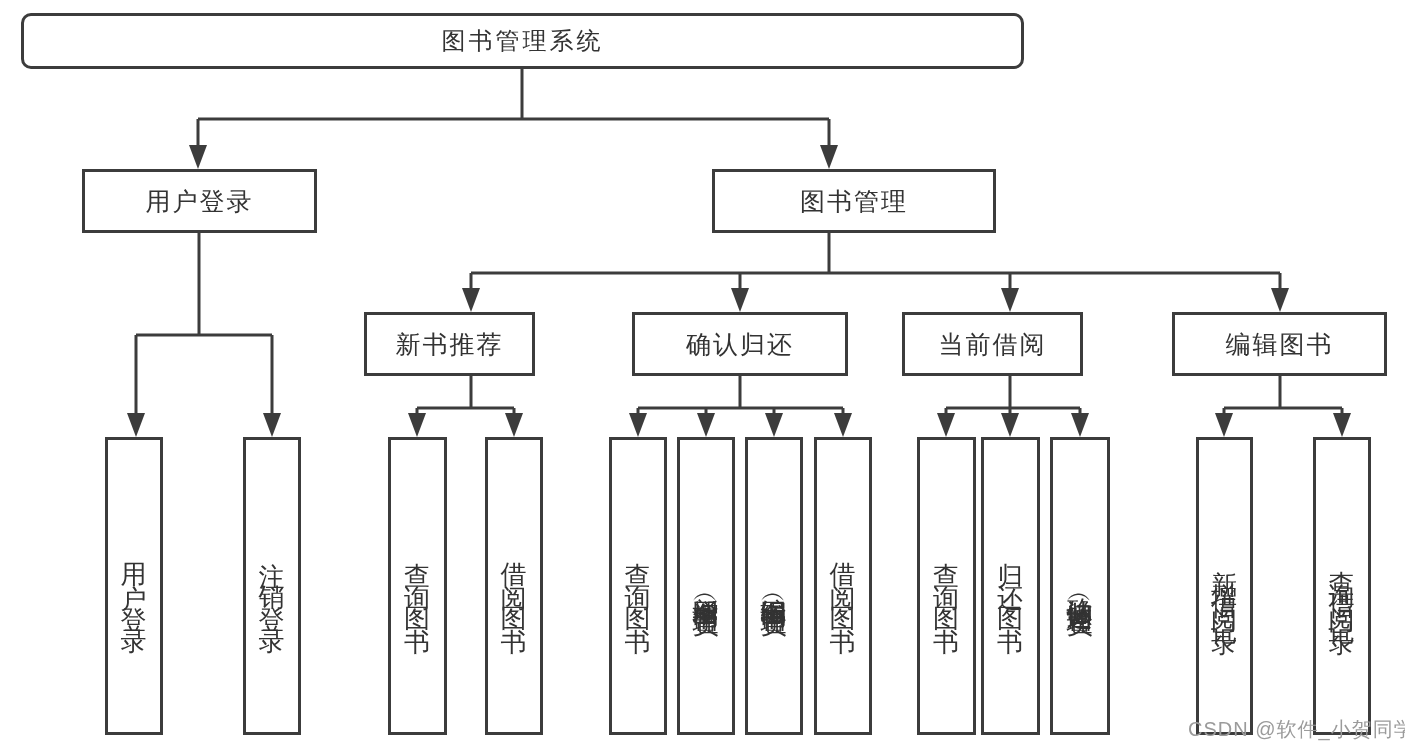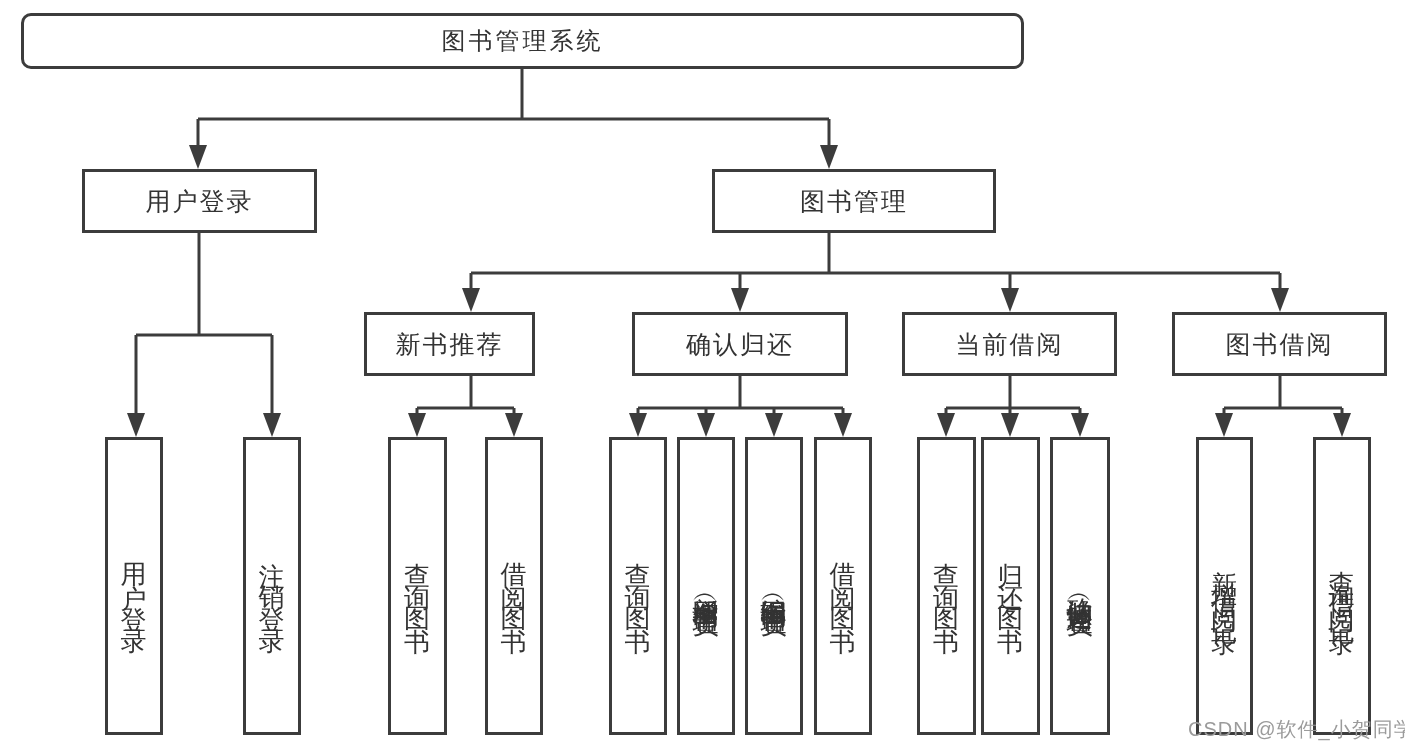--- a/index.html
+++ b/index.html
@@ -117,25 +117,25 @@
   <div class="node node-h" style="left:712px; top:169px; width:284px; height:64px;">
     <span class="label">图书管理</span>
   </div>
 
   <div class="node node-h" style="left:364px; top:312px; width:171px; height:64px;">
     <span class="label">新书推荐</span>
   </div>
   <div class="node node-h" style="left:632px; top:312px; width:216px; height:64px;">
     <span class="label">确认归还</span>
   </div>
-  <div class="node node-h" style="left:902px; top:312px; width:215px; height:64px;">
+  <div class="node node-h" style="left:902px; top:312px; width:181px; height:64px;">
     <span class="label">当前借阅</span>
   </div>
   <div class="node node-h" style="left:1172px; top:312px; width:215px; height:64px;">
-    <span class="label">图书借阅</span>
+    <span class="label">编辑图书</span>
   </div>
 
   <div class="node leaf" style="left:105px; top:437px; width:58px; height:298px;">
     <span class="label ls-wide">用户登录</span>
   </div>
   <div class="node leaf" style="left:243px; top:437px; width:58px; height:298px;">
     <span class="label ls-wide">注销登录</span>
   </div>
   <div class="node leaf" style="left:388px; top:437px; width:59px; height:298px;">
     <span class="label ls-wide">查询图书</span>

